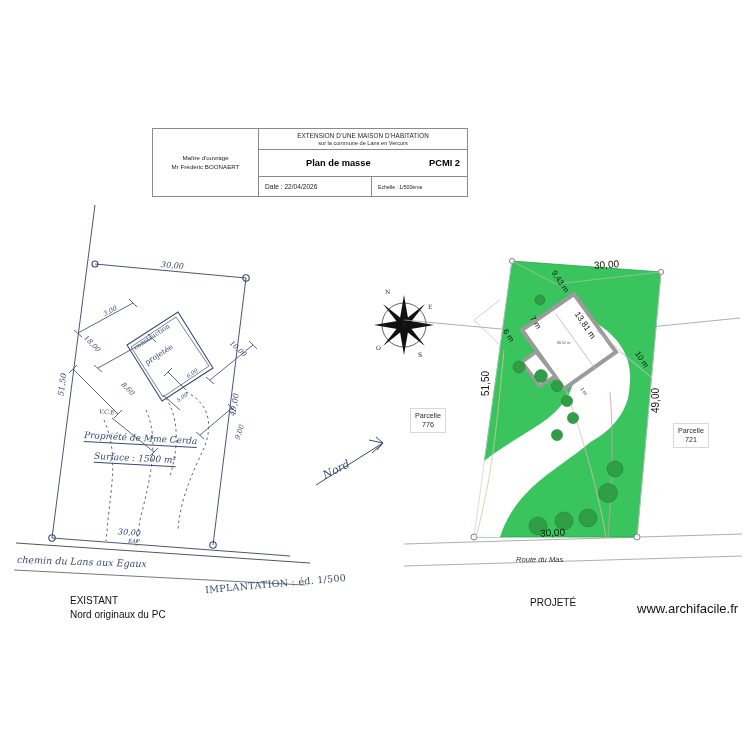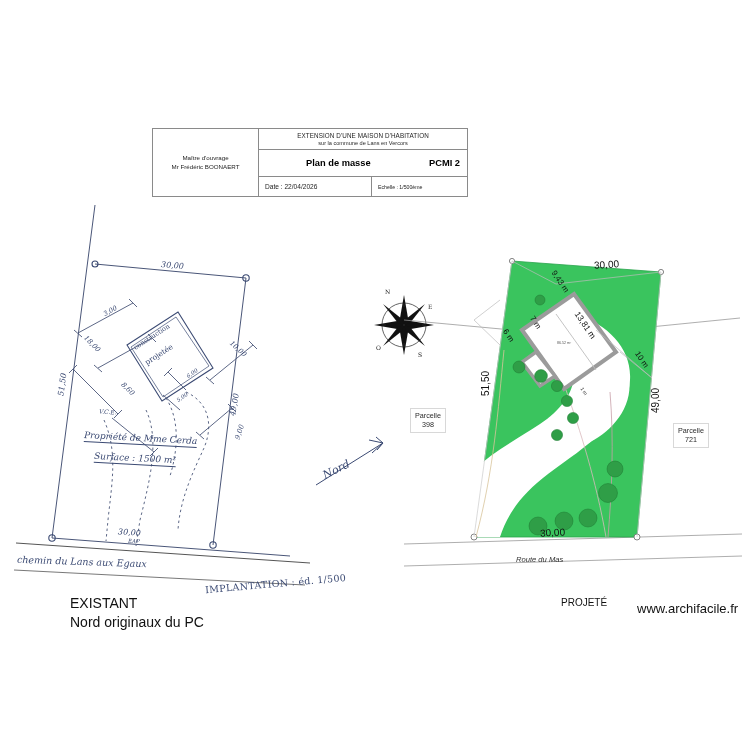--- a/index.html
+++ b/index.html
@@ -100,27 +100,27 @@
   .draw {
     position: absolute;
     left: 0; top: 0;
     width: 750px; height: 750px;
     pointer-events: none;
   }
 
   
   .cap {
     position: absolute;
-    font-size: 14px;
+    font-size: 10px;
     color: #111;
     line-height: 1.35;
     white-space: pre;
   }
   .cap-existant { left: 70px; top: 594px; }
-  .cap-projete  { left: 561px; top: 596px; font-size: 10px; }
+  .cap-projete  { left: 530px; top: 596px; font-size: 10px; }
   .cap-site     { left: 637px; top: 600px; font-size: 13px; color: #111; text-align: center; }
 
   .parcel-tag {
     position: absolute;
     background: #ffffff;
     border: 0.7px solid #d8d8d8;
     font-size: 7.2px;
     color: #2b2b2b;
     text-align: center;
     line-height: 1.3;
@@ -357,21 +357,21 @@
   <div class="hw" style="left:540px; top:527px; font-size:10px; color:#111; font-style:normal; font-family:'Liberation Sans',sans-serif; transform:rotate(-3deg);">30,00</div>
 
   <div class="hw" style="left:548px; top:277px; font-size:8px; color:#111; font-style:normal; font-family:'Liberation Sans',sans-serif; transform:rotate(56deg);">9,43 m</div>
   <div class="hw" style="left:529px; top:318px; font-size:8px; color:#111; font-style:normal; font-family:'Liberation Sans',sans-serif; transform:rotate(56deg);">7 m</div>
   <div class="hw" style="left:570px; top:320px; font-size:8.5px; color:#111; font-style:normal; font-family:'Liberation Sans',sans-serif; transform:rotate(56deg);">13,81 m</div>
   <div class="hw" style="left:633px; top:355px; font-size:8px; color:#111; font-style:normal; font-family:'Liberation Sans',sans-serif; transform:rotate(56deg);">10 m</div>
   <div class="hw" style="left:502px; top:331px; font-size:8px; color:#111; font-style:normal; font-family:'Liberation Sans',sans-serif; transform:rotate(56deg);">6 m</div>
   <div class="hw" style="left:580px; top:388px; font-size:5px; color:#333; font-style:normal; font-family:'Liberation Sans',sans-serif; transform:rotate(56deg);">1 m</div>
   <div class="hw" style="left:557px; top:341px; font-size:3.6px; color:#555; font-style:normal; font-family:'Liberation Sans',sans-serif;">86.52 m²</div>
 
-  <div class="parcel-tag tag-776"><span>Parcelle</span><br><span>398</span></div>
+  <div class="parcel-tag tag-776"><span>Parcelle</span><br><span>776</span></div>
   <div class="parcel-tag tag-721"><span>Parcelle</span><br><span>721</span></div>
 
   <div class="road-label road-mas">Route du Mas</div>
 
   <div class="cap cap-projete">PROJETÉ</div>
   <div class="cap cap-site">www.archifacile.fr</div>
 
 </div>
 
 </body></html>

